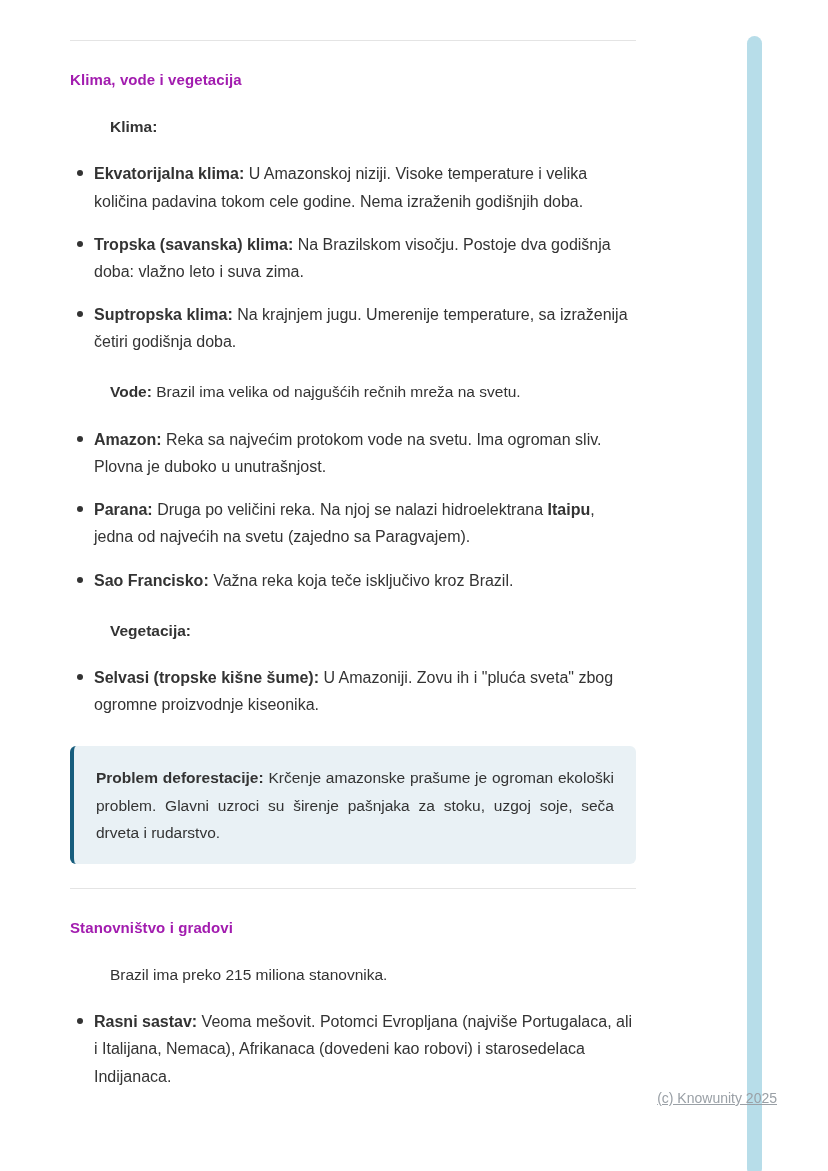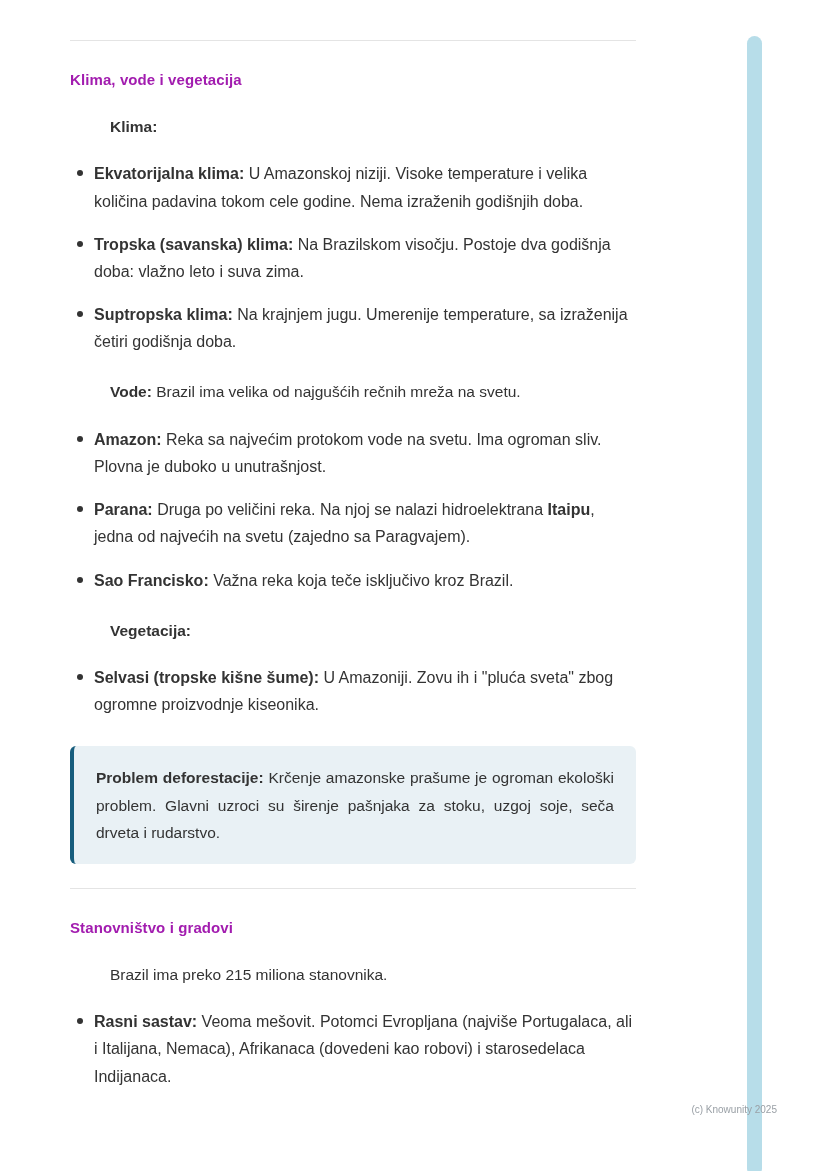--- a/index.html
+++ b/index.html
@@ -73,24 +73,25 @@
     top: 36px;
     width: 15px;
     height: 1140px;
     background: #b7dde9;
     border-radius: 8px;
     z-index: 1;
   }
   .footer-note {
     position: absolute;
     right: 51px;
-    bottom: 56px;
-    font-size: 10px;
+    bottom: 65px;
+    font-size: 14px;
     color: #9aa0a6;
     z-index: 2;
+    text-decoration: underline;
   }
 </style>
 </head>
 <body>
 
 <div class="page">
   <div class="content">
 
     <hr class="divider divider-top">
 

